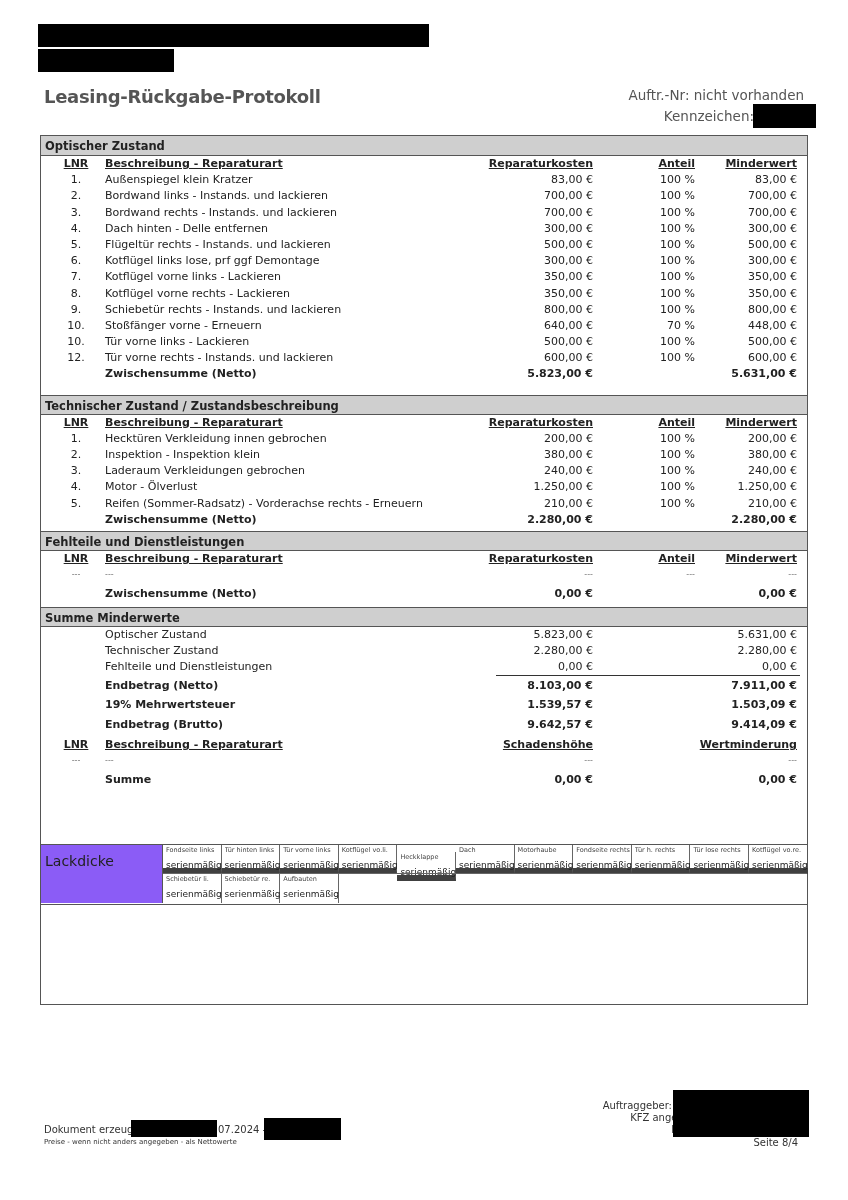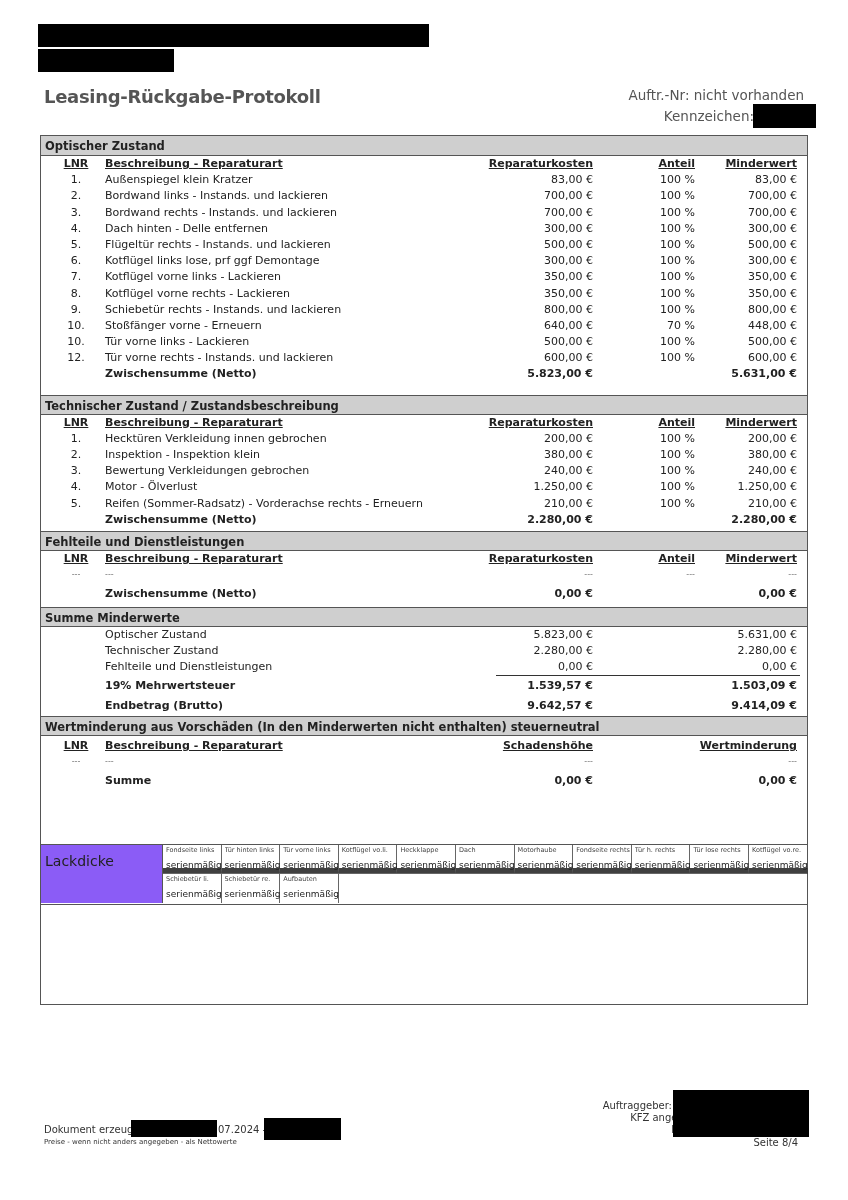--- a/index.html
+++ b/index.html
@@ -159,21 +159,21 @@
       </div>
       <div class="row">
         <span class="c-lnr">2.</span>
         <span class="c-desc">Inspektion - Inspektion klein</span>
         <span class="c-cost">380,00 €</span>
         <span class="c-ant">100 %</span>
         <span class="c-min">380,00 €</span>
       </div>
       <div class="row">
         <span class="c-lnr">3.</span>
-        <span class="c-desc">Bewertung Verkleidungen gebrochen</span>
+        <span class="c-desc">Laderaum Verkleidungen gebrochen</span>
         <span class="c-cost">240,00 €</span>
         <span class="c-ant">100 %</span>
         <span class="c-min">240,00 €</span>
       </div>
       <div class="row">
         <span class="c-lnr">4.</span>
         <span class="c-desc">Motor - Ölverlust</span>
         <span class="c-cost">1.250,00 €</span>
         <span class="c-ant">100 %</span>
         <span class="c-min">1.250,00 €</span>
@@ -229,32 +229,36 @@
       </div>
       <div class="row">
         <span class="c-desc">Fehlteile und Dienstleistungen</span>
         <span class="c-cost">0,00 €</span>
         <span class="c-min">0,00 €</span>
       </div>
     </div>
   <div style="position:relative;height:1px;">
       <div class="sumline" style="top:0;"></div>
     </div>
+  <div class="row bold" style="height:19px;line-height:19px;">
+    <span class="c-desc">Endbetrag (Netto)</span>
+    <span class="c-cost">8.103,00 €</span>
+    <span class="c-min">7.911,00 €</span>
+  </div>
   <div class="row bold" style="height:20px;line-height:20px;">
     <span class="c-desc">19% Mehrwertsteuer</span>
     <span class="c-cost">1.539,57 €</span>
     <span class="c-min">1.503,09 €</span>
   </div>
   <div class="row bold" style="height:20px;line-height:20px;">
     <span class="c-desc">Endbetrag (Brutto)</span>
     <span class="c-cost">9.642,57 €</span>
     <span class="c-min">9.414,09 €</span>
   </div>
 
-  <div class="sec-head">Wertminderung aus Vorschäden (In den Minderwerten nicht enthalten) steuerneutral</div>
   <div class="row colhead" style="margin-top:2px;">
     <span class="c-lnr">LNR</span>
     <span class="c-desc">Beschreibung - Reparaturart</span>
     <span class="c-cost">Schadenshöhe</span>
     <span class="c-min">Wertminderung</span>
   </div>
   <div class="row" style="font-size:8px;color:#777;">
     <span class="c-lnr">---</span>
     <span class="c-desc">---</span>
     <span class="c-cost">---</span>
@@ -279,21 +283,21 @@
         <span class="val">serienmäßig</span>
       </div>
       <div class="cell" style="left: 239.2px; top: 0px;">
         <span class="lbl">Tür vorne links</span>
         <span class="val">serienmäßig</span>
       </div>
       <div class="cell" style="left: 297.8px; top: 0px;">
         <span class="lbl">Kotflügel vo.li.</span>
         <span class="val">serienmäßig</span>
       </div>
-      <div class="cell" style="left: 356.4px; top: 0px;">
+      <div class="cell" style="left: 356.4px; top: 7px;">
         <span class="lbl">Heckklappe</span>
         <span class="val">serienmäßig</span>
       </div>
       <div class="cell" style="left: 415px; top: 0px;">
         <span class="lbl">Dach</span>
         <span class="val">serienmäßig</span>
       </div>
       <div class="cell" style="left: 473.6px; top: 0px;">
         <span class="lbl">Motorhaube</span>
         <span class="val">serienmäßig</span>

